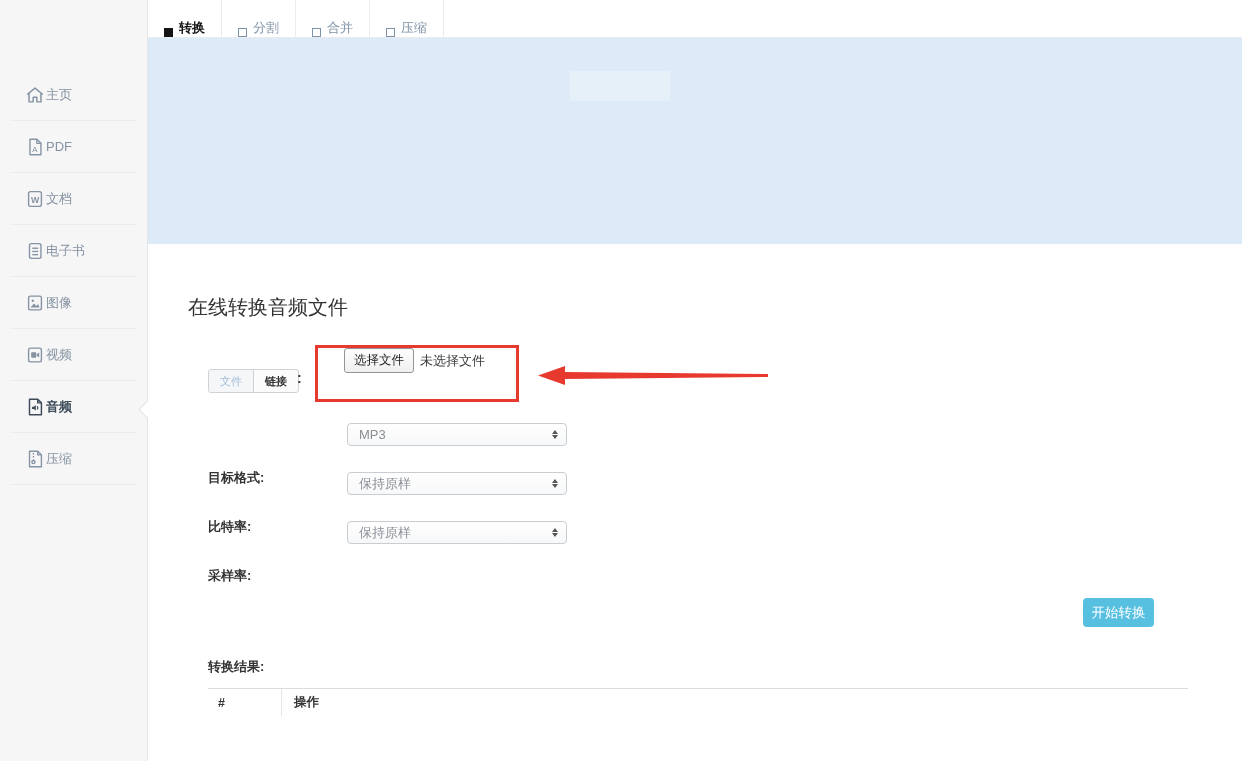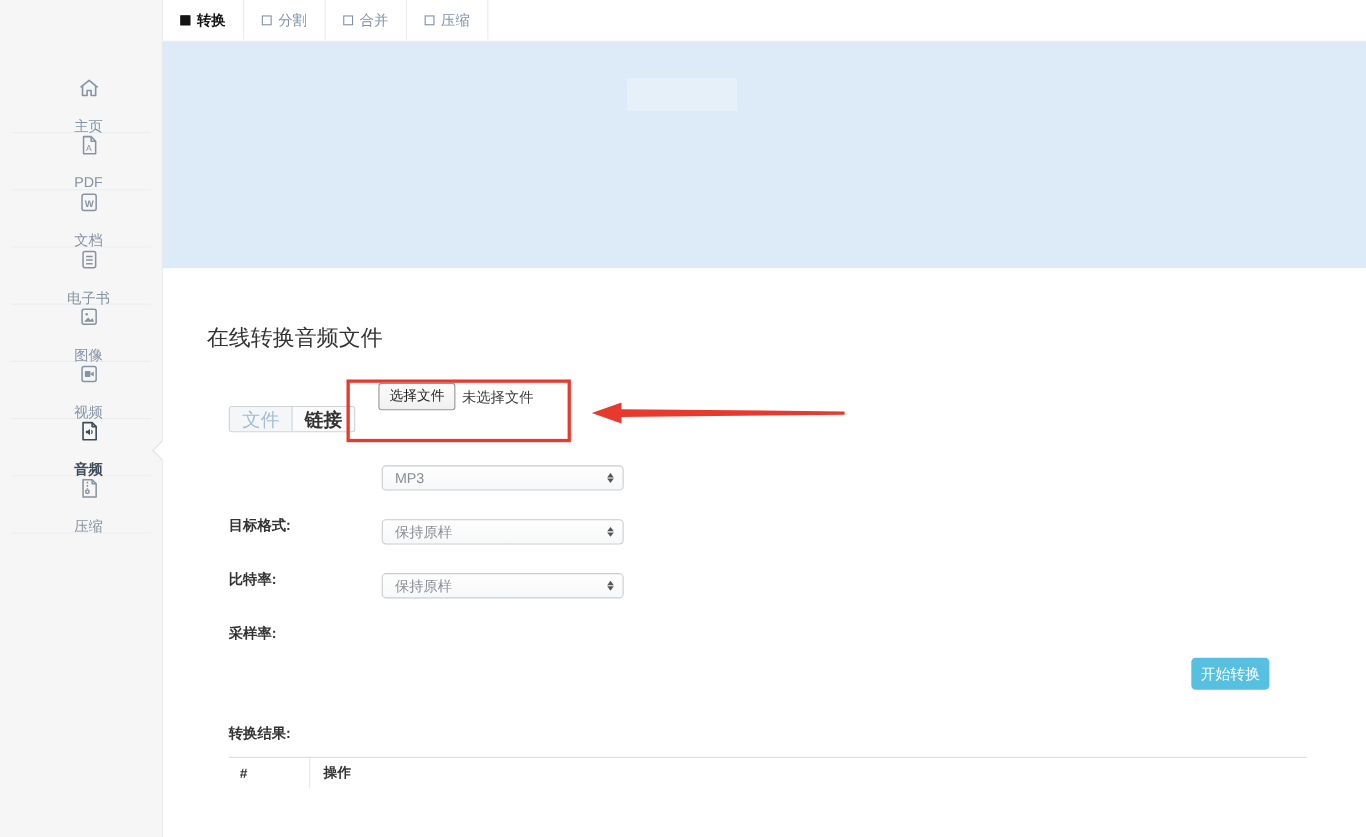--- a/index.html
+++ b/index.html
@@ -10,40 +10,40 @@
   }
 
   
   .sidebar {
     position:absolute; left:0; top:0; bottom:0; width:148px;
     background:#f6f6f7; border-right:1px solid #e4e7e9;
   }
   .side-list { list-style:none; position:absolute; top:69px; left:0; right:0; }
   .side-item {
     height:52px; margin:0 10px; padding-left:14px;
-    display:flex; align-items:center; gap:15px;
+    display:flex; align-items:center; 
     border-bottom:1px solid #eaedef; cursor:pointer;
-    color:#8593a2; font-size:13px;flex-direction:column;
+    color:#8593a2; font-size:13px;
   }
   .side-item .icon { width:22px; height:22px; display:block; flex:0 0 22px; }
   .side-item.active { color:#3e4c5a; font-weight:bold; }
 
   .active-notch {
     position:absolute; left:141px; top:403px; width:13px; height:13px;
     background:#ffffff; border-left:1px solid #dfe3e6; border-bottom:1px solid #dfe3e6;
     transform:rotate(45deg); z-index:5;
   }
 
   
   .tabbar {
     position:absolute; left:148px; right:0; top:0; height:38px;
     background:#ffffff; border-bottom:1px solid #ebebeb; display:flex;
   }
   .tab {
-    width:74px; display:flex; align-items:center; justify-content:center; gap:6px;
+    width:74px; display:flex; align-items:flex-end; justify-content:center; gap:6px;
     border-right:1px solid #ebebeb; font-size:13px; color:#7e92a8; cursor:pointer;
   }
   .tab .sq { width:9px; height:9px; border:1px solid #7e92a8; display:inline-block; }
   .tab.active { color:#141414; font-weight:bold; }
   .tab.active .sq { background:#141414; border-color:#141414; }
 
   
   .banner {
     position:absolute; left:148px; right:0; top:38px; height:206px;
     background:#dcebf7;
@@ -57,21 +57,21 @@
   .main { position:absolute; left:148px; right:0; top:244px; bottom:0; background:#fff; }
   .page-title { position:absolute; left:40px; top:50px; font-size:20px; color:#333; font-weight:500; }
 
   
   .toggle-group {
     position:absolute; left:60px; top:125px; height:24px;
     display:flex; align-items:stretch; border:1px solid #cdd2d6; border-radius:3px;
     background:#fbfbfc; overflow:hidden;
   }
   .toggle-seg {
-    padding:0 11px; display:flex; align-items:center; font-size:17px; cursor:pointer;font-family:Liberation Mono, monospace;
+    padding:0 11px; display:flex; align-items:center; font-size:11px; cursor:pointer;font-family:Liberation Mono, monospace;
   }
   .toggle-seg.file { color:#a3bdd6; background:#f4f6f8; }
   .toggle-seg.link { color:#333; font-weight:bold; border-left:1px solid #cdd2d6; }
   .toggle-colon { position:absolute; left:149px; top:126px; font-weight:bold; font-size:14px; color:#333; }
 
   
   .highlight-box {
     position:absolute; left:167px; top:101px; width:204px; height:57px;
     border:3px solid #e8392e;
     display:flex; align-items:flex-start; padding:0 16px 8px 26px;

